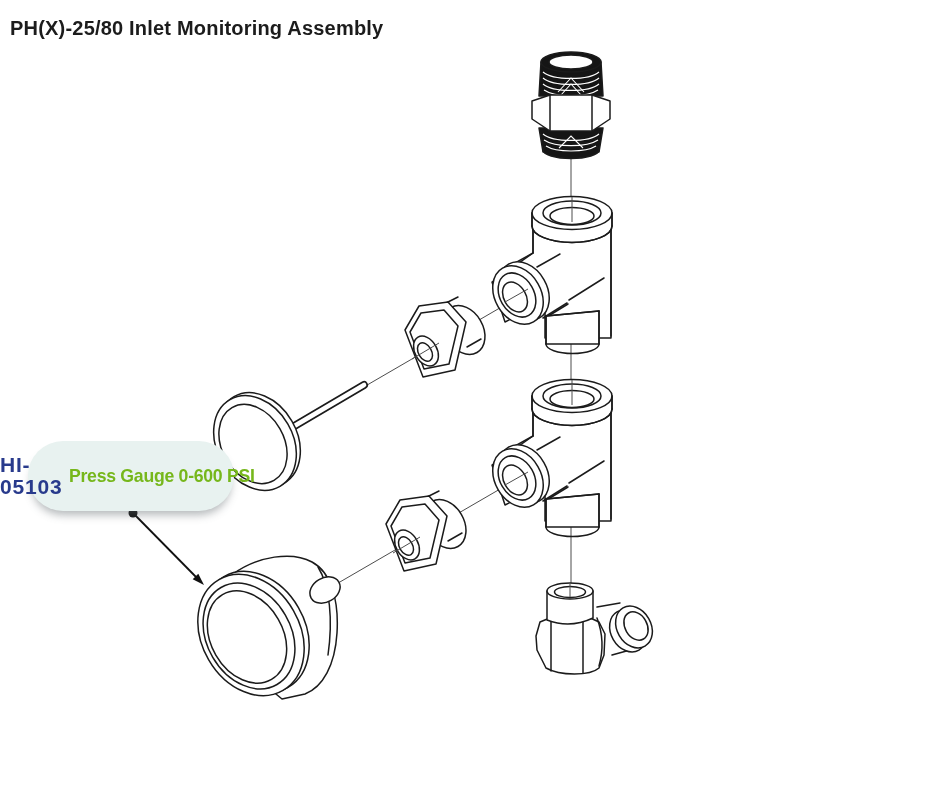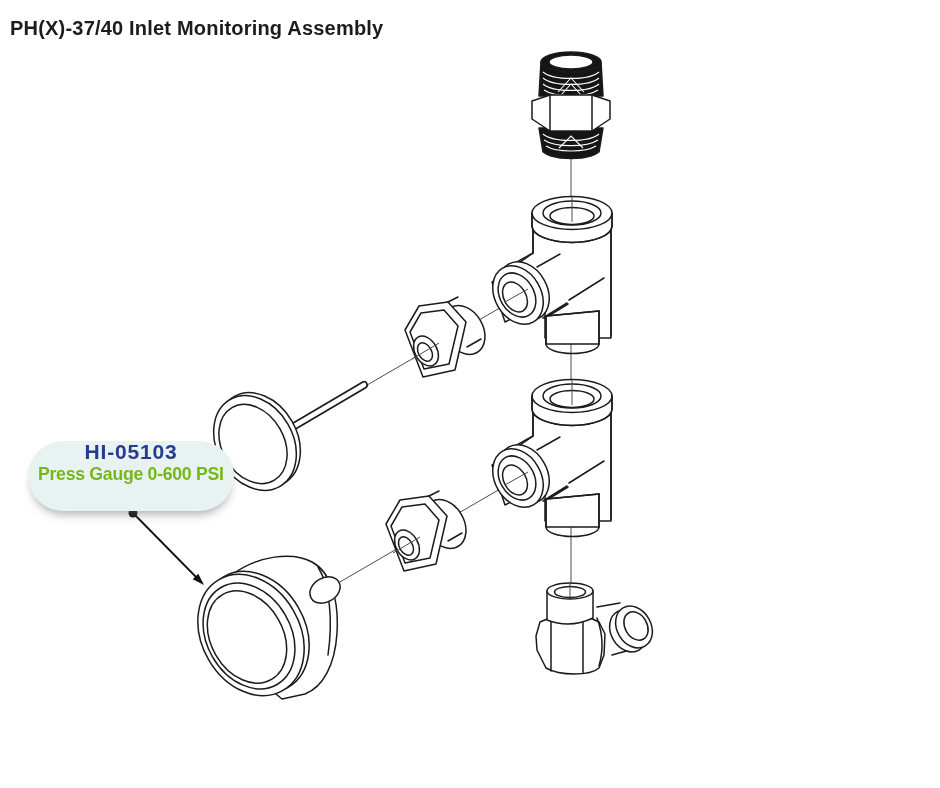--- a/index.html
+++ b/index.html
@@ -13,21 +13,21 @@
   .stage{position:absolute;inset:0;width:940px;height:788px;}
   .page-title{
     position:absolute;left:10px;top:4px;
     font-size:20px;font-weight:700;color:#1c1c1c;
     letter-spacing:.2px;white-space:nowrap;
   }
   svg.diagram{position:absolute;left:0;top:0;}
   .callout{
     position:absolute;left:28px;top:441px;width:206px;height:70px;
     background:#e8f2f0;border-radius:35px;
-    display:flex;flex-direction:column;align-items:center;
+    display:flex;flex-direction:row;align-items:center;justify-content:center;
     box-shadow:0 7px 9px -3px rgba(90,100,105,.45);
     z-index:5;
   }
   .callout .part-no{
     color:#283a8c;font-size:21px;font-weight:700;letter-spacing:.8px;
     line-height:1.05;
   }
   .callout .part-desc{
     color:#76b71b;font-size:19px;font-weight:700;letter-spacing:-.3px;
     transform:scaleX(.93);line-height:1.15;white-space:nowrap;
@@ -37,21 +37,21 @@
   .fw{stroke:#1b1b1b;stroke-width:1.5;fill:#ffffff;stroke-linejoin:round;}
   .fb{stroke:#1b1b1b;stroke-width:1.5;fill:#151515;stroke-linejoin:round;}
   .cl{stroke:#4d4d4d;stroke-width:1;fill:none;}
   .thread{stroke:#ffffff;stroke-width:1.1;fill:none;}
 </style>
 </head>
 <body>
 
 <div class="stage">
 
-  <h1 class="page-title">PH(X)-37/40 Inlet Monitoring Assembly</h1>
+  <h1 class="page-title">PH(X)-25/80 Inlet Monitoring Assembly</h1>
 
   <svg class="diagram" width="940" height="788" viewBox="0 0 940 788">
 
     <g>
       <line class="cl" x1="571" y1="150" x2="571" y2="598"></line>
       <line class="cl" x1="560" y1="273" x2="362" y2="388"></line>
       <line class="cl" x1="538" y1="467" x2="333" y2="586"></line>
     </g>
 
     <g>

